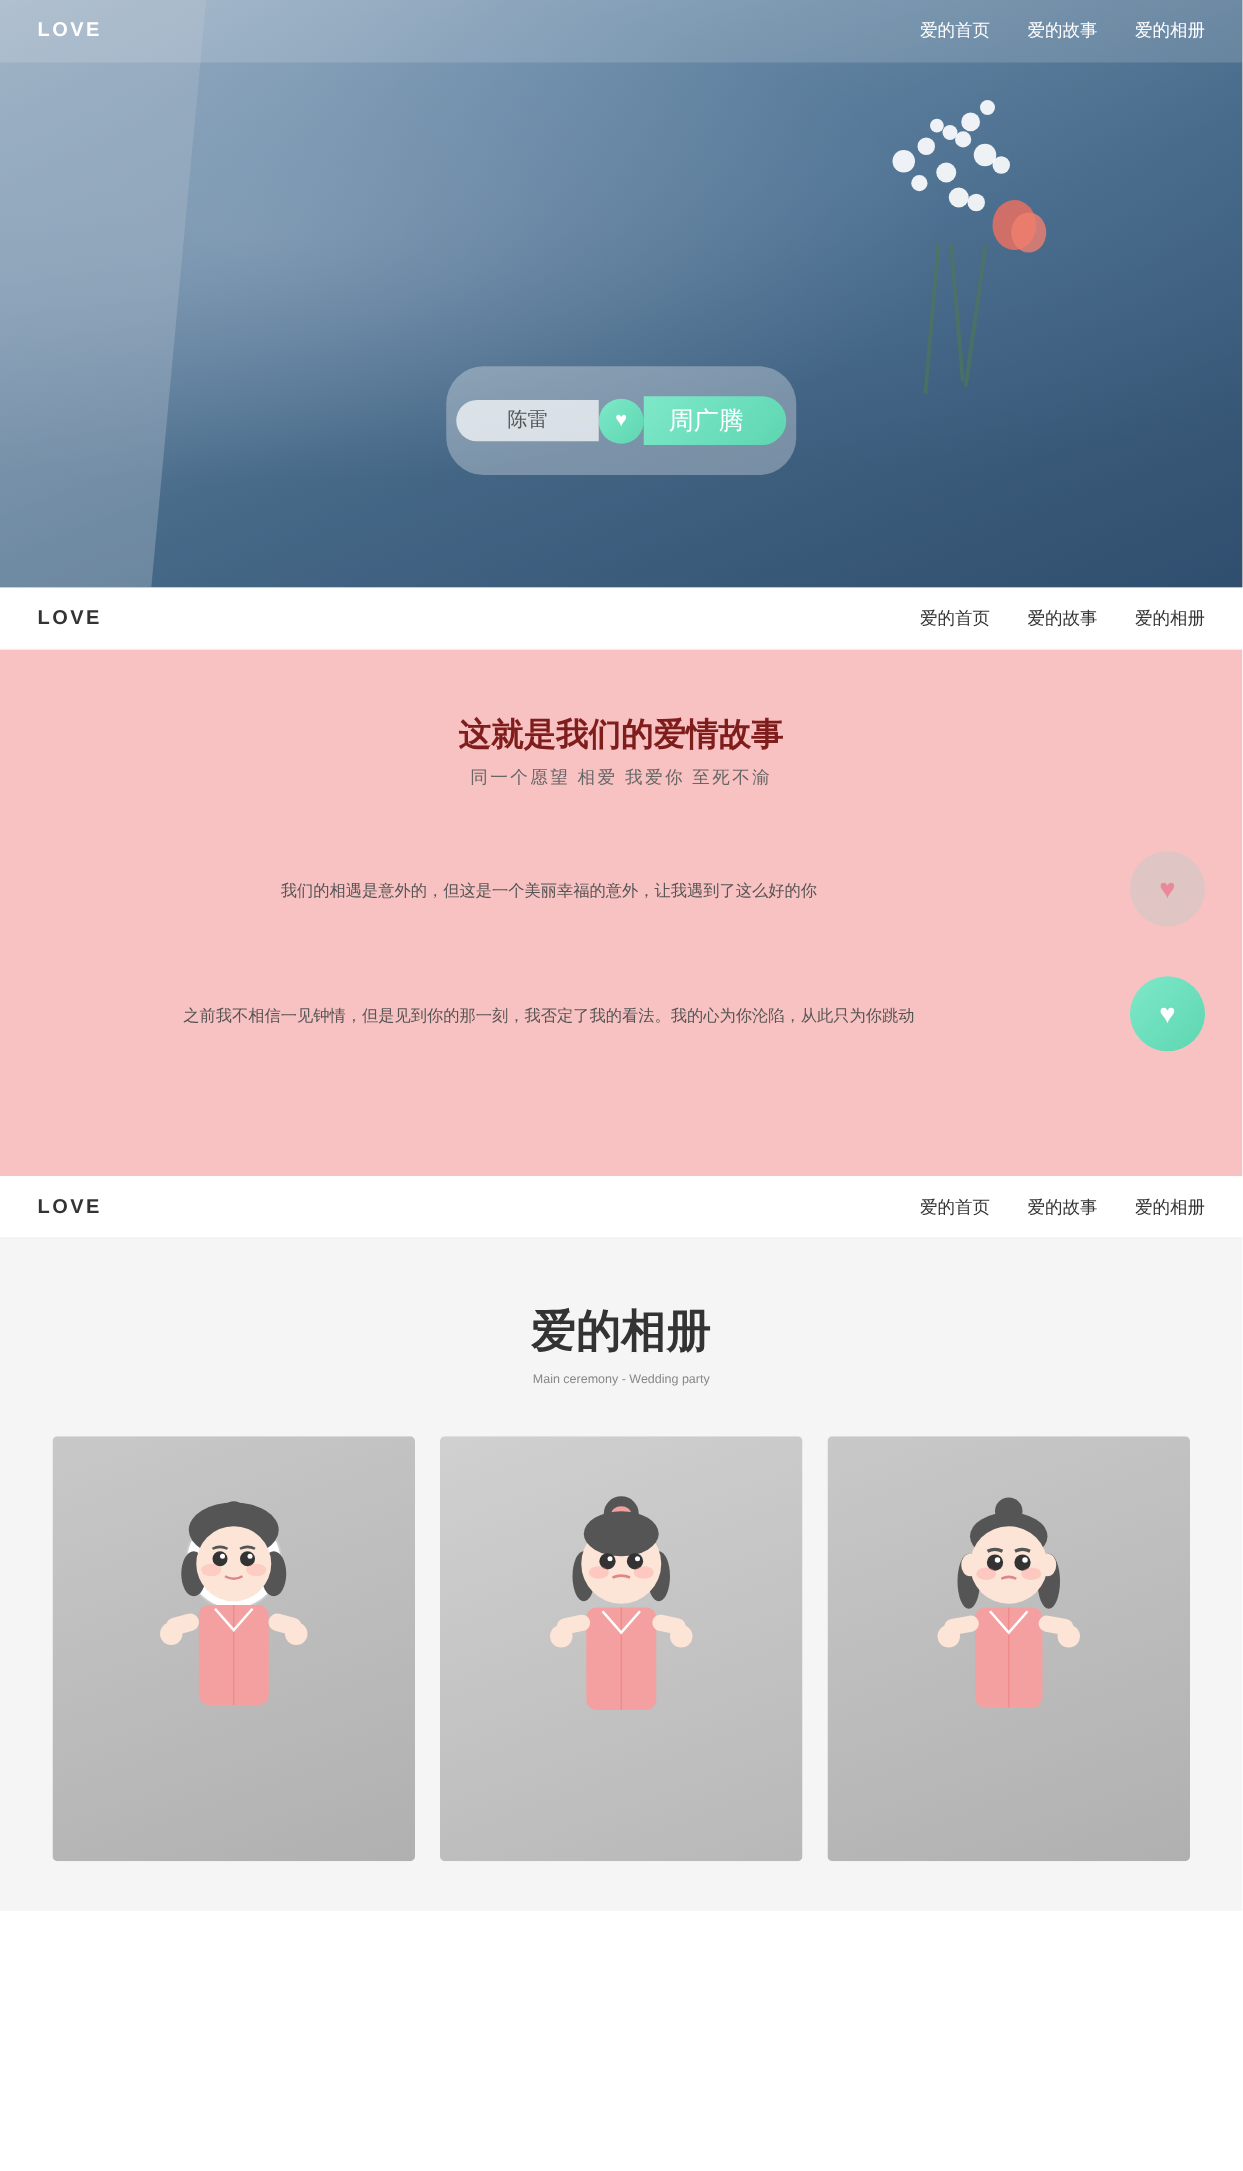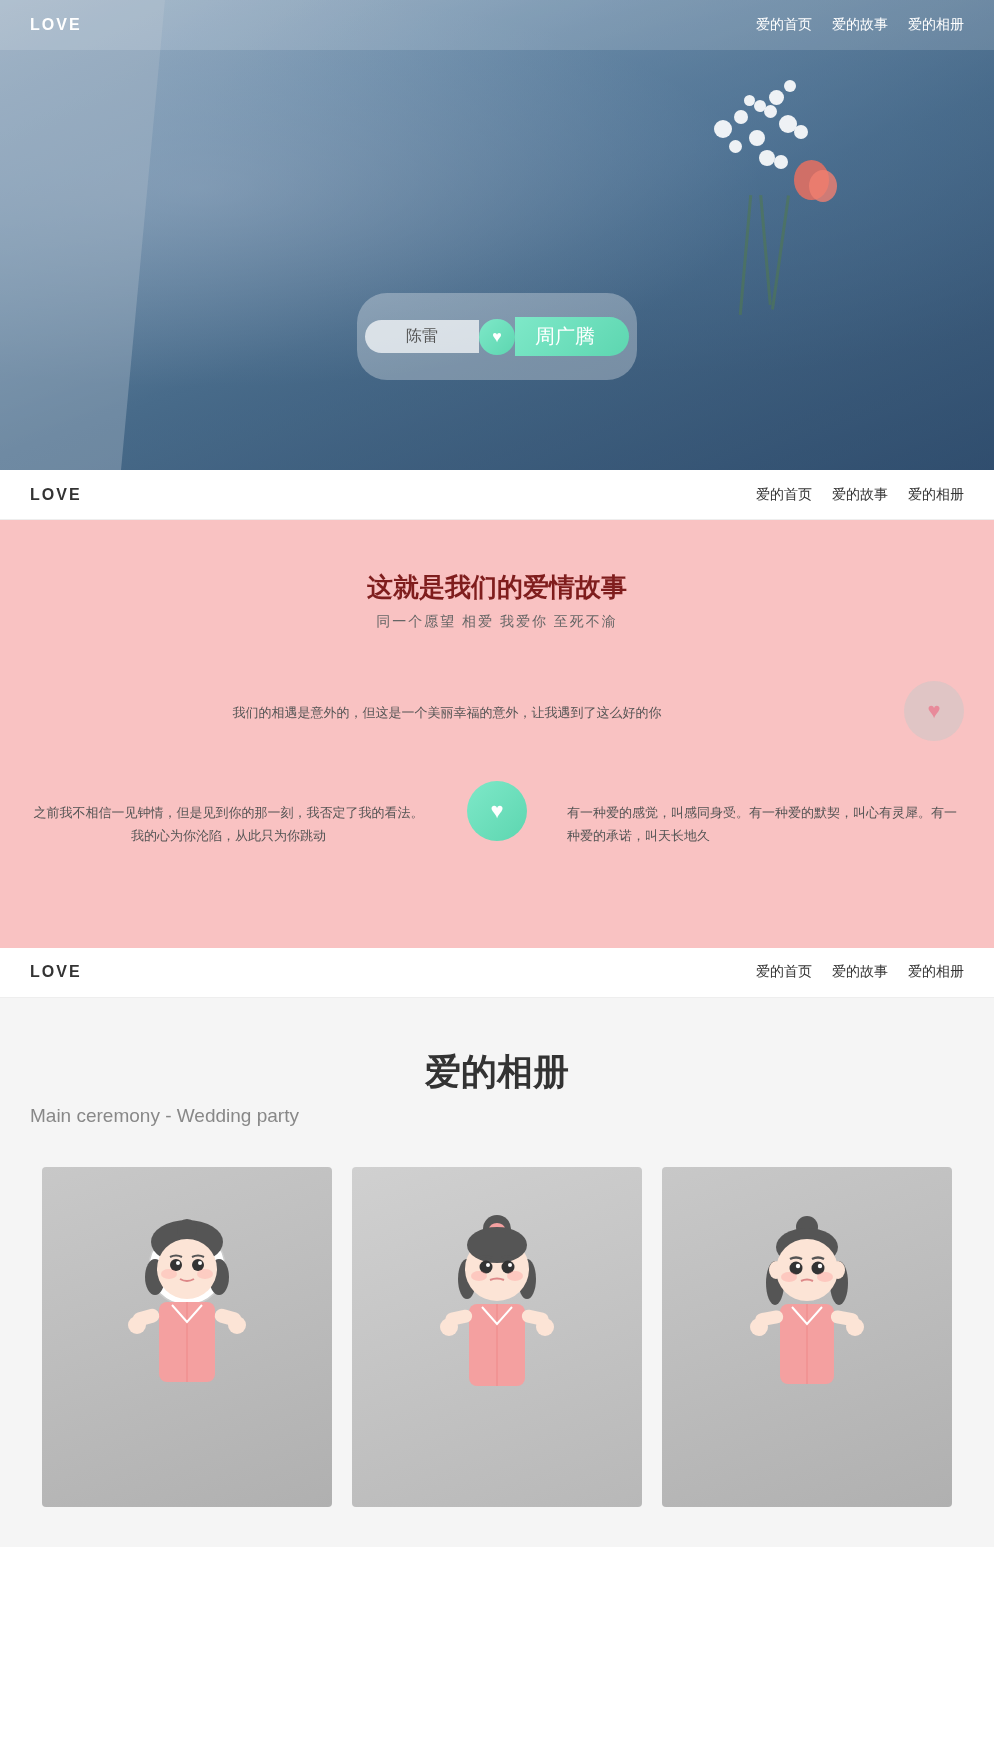--- a/index.html
+++ b/index.html
@@ -23,21 +23,21 @@
       border-bottom: 1px solid #eee;
       height: 50px;
     }
     .nav-logo {
       color: #fff;
       font-size: 16px;
       font-weight: bold;
       letter-spacing: 2px;
     }
     nav.solid .nav-logo { color: #333; }
-    .nav-links { display: flex; gap: 20px; }
+    .nav-links { display: flex; gap: 30px; }
     .nav-links a {
       color: #fff;
       text-decoration: none;
       font-size: 14px;
     }
     nav.solid .nav-links a { color: #333; }
 
     
     .hero {
       position: relative;
@@ -127,21 +127,21 @@
       text-align: center;
       font-size: 14px;
       color: #666;
       margin-bottom: 50px;
       letter-spacing: 2px;
     }
     .story-row {
       display: flex;
       align-items: flex-start;
       justify-content: flex-end;
-      gap: 0;
+      gap: 16px;
       margin-bottom: 40px;
       position: relative;
     }
     .story-text-left {
       flex: 1;
       text-align: center;
       font-size: 13px;
       color: #555;
       line-height: 1.8;
       padding-right: 40px;
@@ -194,21 +194,22 @@
       padding: 50px 30px 40px;
     }
     .album-title {
       text-align: center;
       font-size: 36px;
       font-weight: bold;
       color: #333;
       margin-bottom: 8px;
     }
     .album-subtitle {
-      font-size: 19px;
+      text-align: center;
+      font-size: 10px;
       color: #888;
       margin-bottom: 40px;
     }
     .album-grid {
       display: flex;
       gap: 20px;
       justify-content: center;
     }
     .album-card {
       width: 290px;
@@ -312,21 +313,20 @@
   <p class="story-subtitle">同一个愿望 相爱 我爱你 至死不渝</p>
 
   <div class="story-row">
     <div class="story-text-left">我们的相遇是意外的，但这是一个美丽幸福的意外，让我遇到了这么好的你</div>
     <div class="story-icon story-icon-gray">♥</div>
   </div>
 
   <div class="story-row">
     <div class="story-text-left">之前我不相信一见钟情，但是见到你的那一刻，我否定了我的看法。我的心为你沦陷，从此只为你跳动</div>
     <div class="story-icon story-icon-teal">♥</div>
-    <div class="story-text-right">有一种爱的感觉，叫感同身受。有一种爱的默契，叫心有灵犀。有一种爱的承诺，叫天长地久</div>
   </div>
 </section>
 
 <div class="solid-nav2">
   <span class="nav-logo">LOVE</span>
   <div class="nav-links">
     <a>爱的首页</a>
     <a>爱的故事</a>
     <a>爱的相册</a>
   </div>

